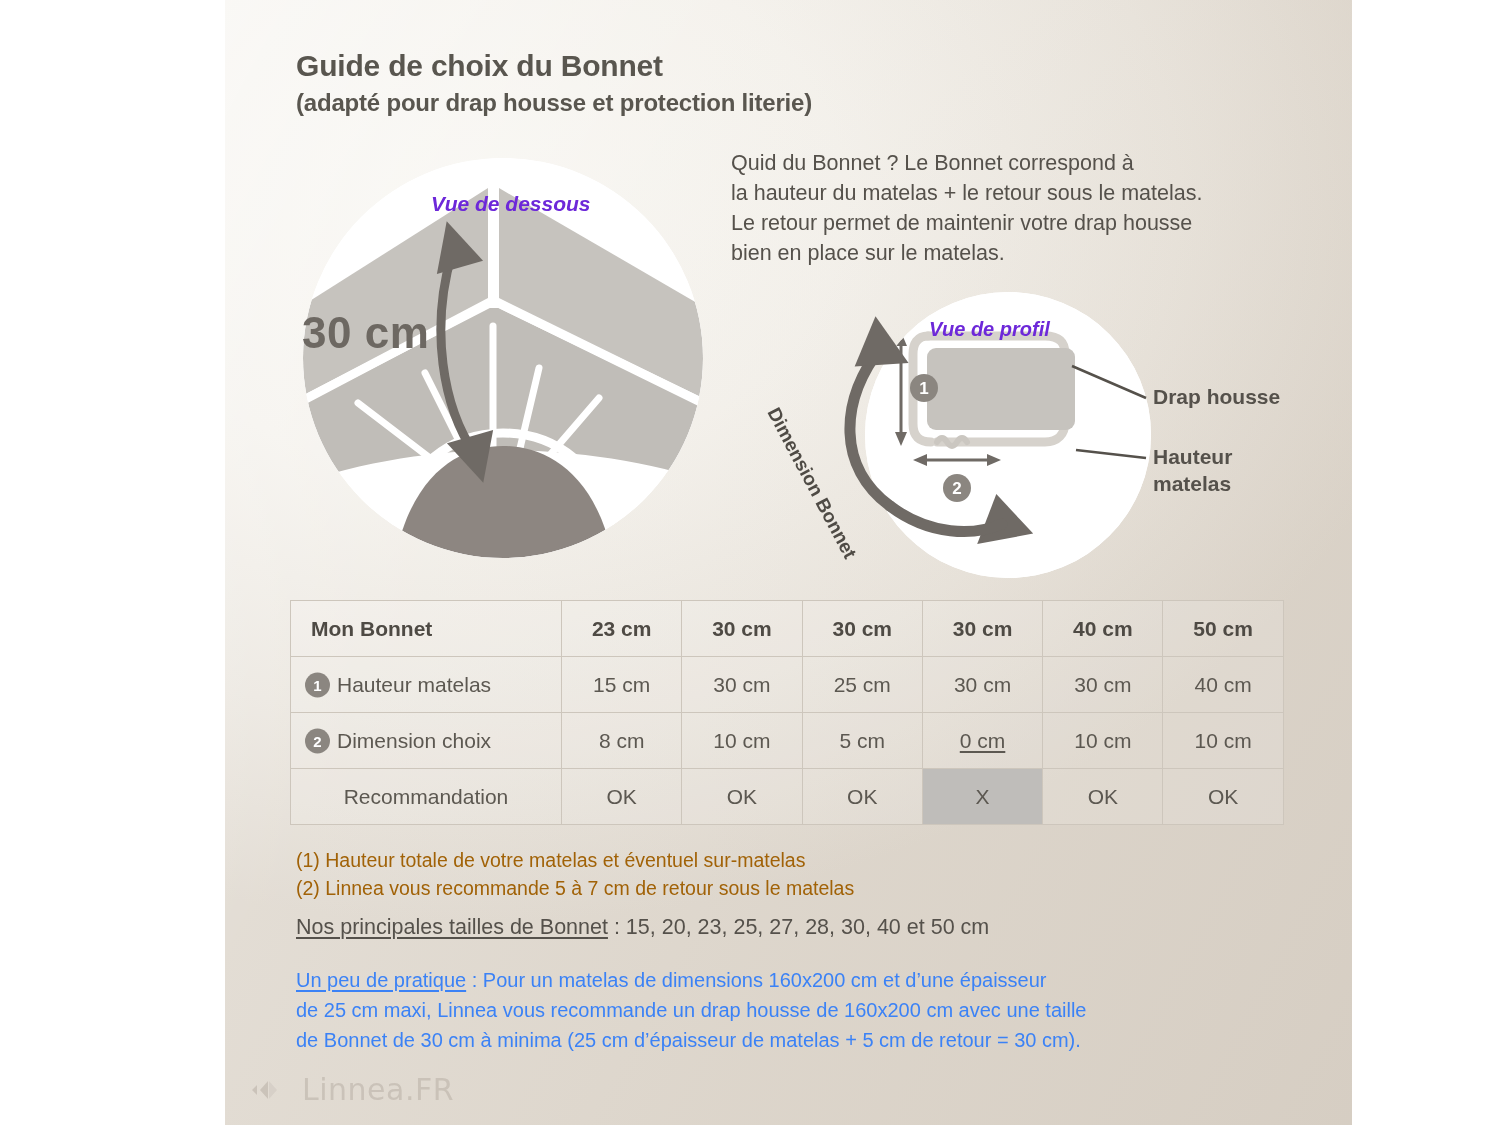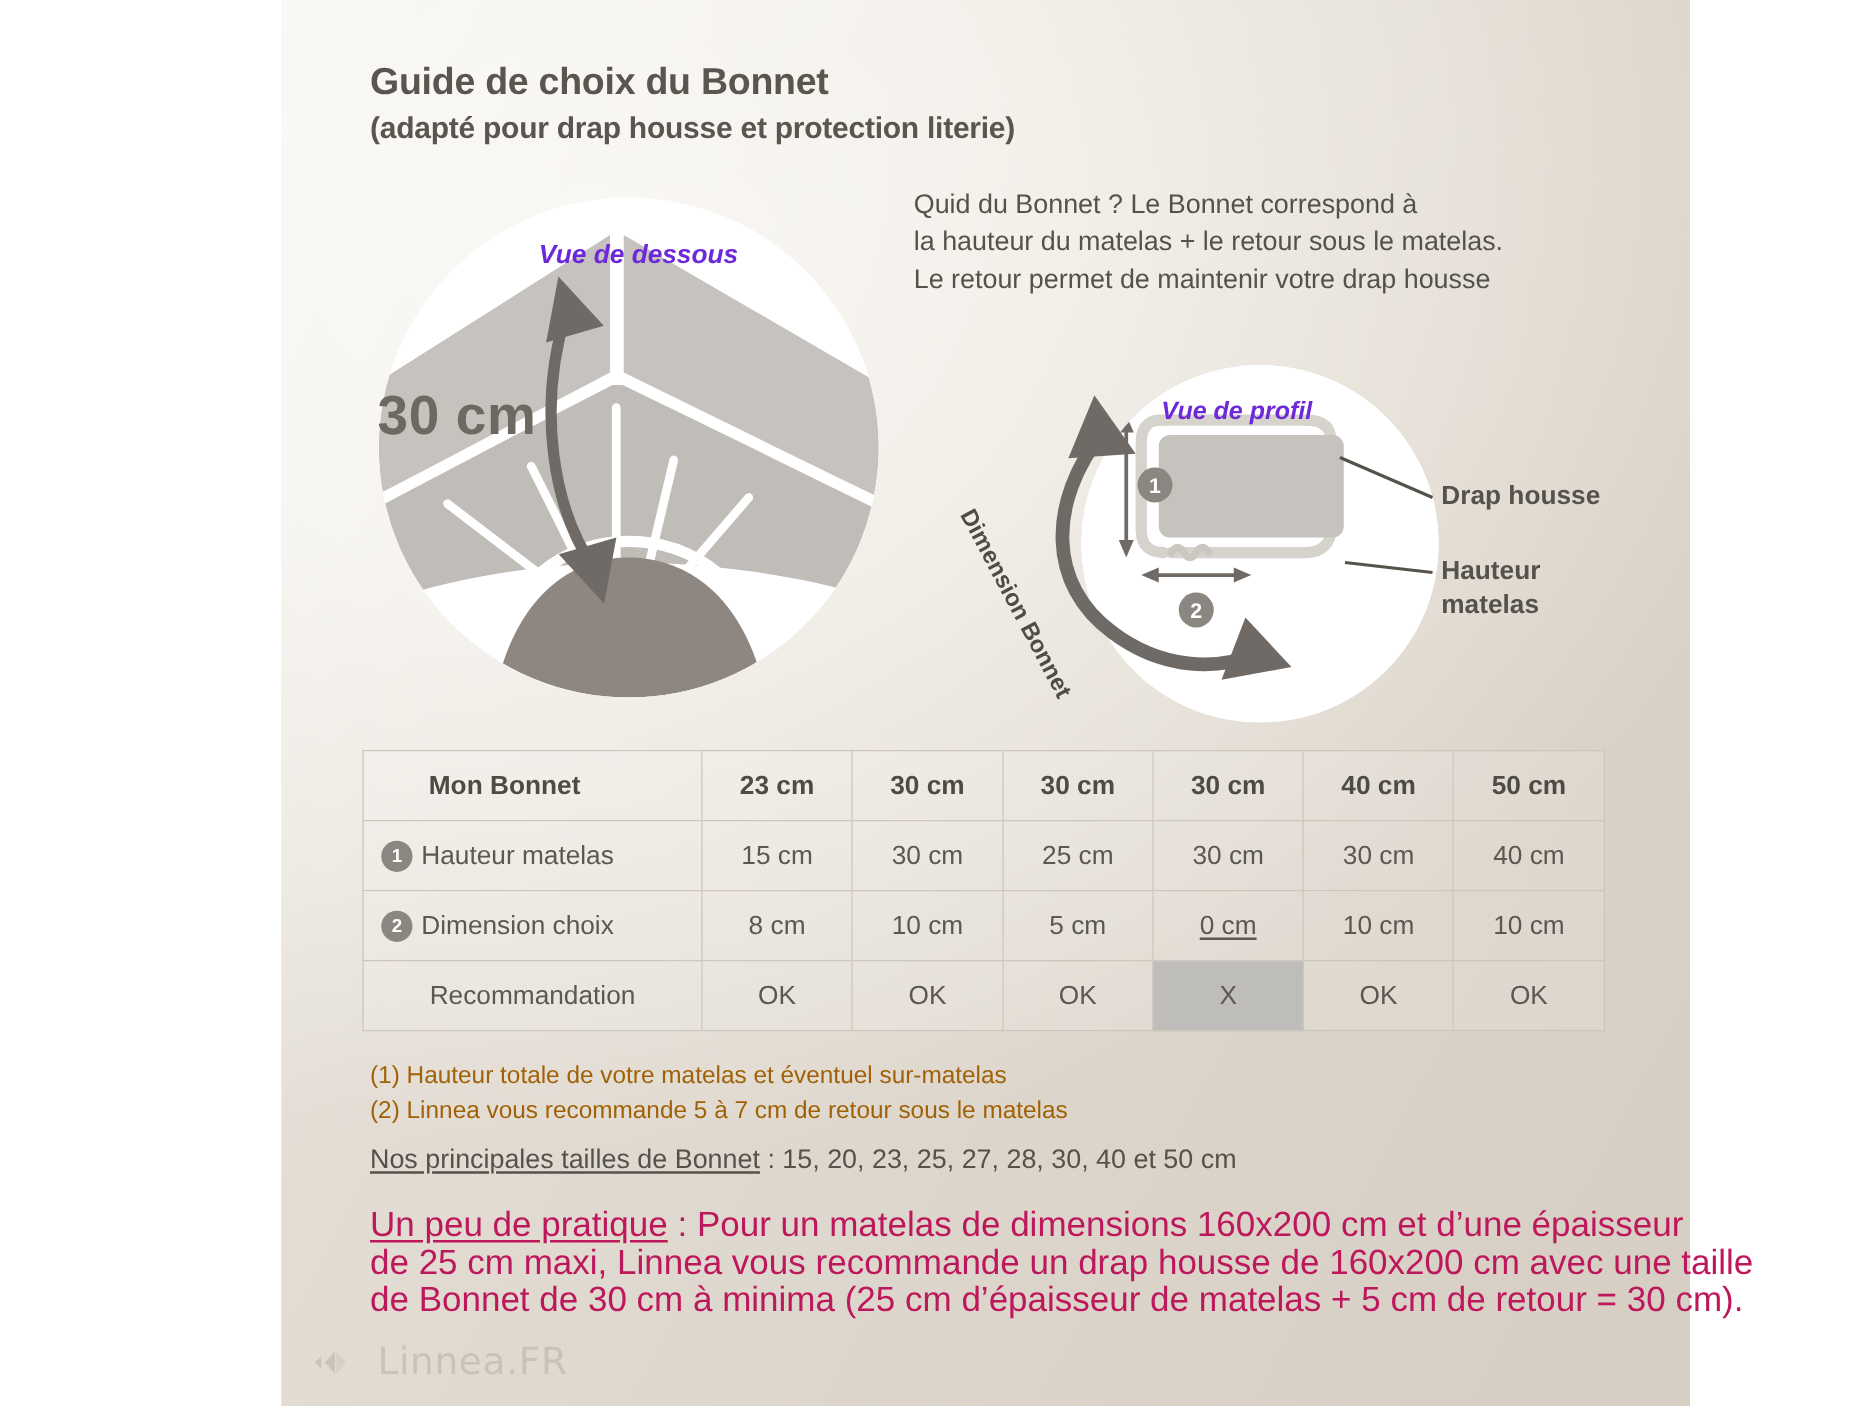--- a/index.html
+++ b/index.html
@@ -147,21 +147,21 @@
   }
   table.bonnet td.label {
     text-align: left;
     padding-left: 14px;
     position: relative;
   }
   table.bonnet tr.head td {
     font-weight: bold;
     color: #4e4a44;
   }
-  table.bonnet tr.head td.label { padding-left: 52px; }
+  table.bonnet tr.head td.label { padding-left: 20px; }
   table.bonnet td.rowname {
     padding-left: 46px;
   }
   table.bonnet td.ko {
     background: #bfbdba;
   }
   .u { text-decoration: underline; text-underline-offset: 3px; }
 
   .badge {
     position: absolute;
@@ -189,23 +189,23 @@
   #sizes {
     left: 256px; top: 915px;
     font-size: 21.5px;
     color: #55514b;
     white-space: nowrap;
   }
   #sizes .lead { text-decoration: underline; text-underline-offset: 3px; }
 
   #practice {
     left: 256px; top: 965px; width: 1010px;
-    font-size: 28px;
+    font-size: 20px;
     line-height: 30px;
-    color: #be185d;
+    color: #3b82f6;
   }
   #practice div { white-space: nowrap; }
   #practice .lead { text-decoration: underline; text-underline-offset: 3px; }
 
   
   #logo {
     left: 210px; top: 1072px;
     display: flex; align-items: center; gap: 22px;
     opacity: 0.55;
   }
@@ -225,20 +225,21 @@
 
   <div class="layer" id="title-block">
     <div class="h1">Guide de choix du Bonnet</div>
     <div class="h2">(adapté pour drap housse et protection literie)</div>
   </div>
 
   <div class="layer" id="intro">
     <div>Quid du Bonnet ? Le Bonnet correspond à</div>
     <div>la hauteur du matelas + le retour sous le matelas.</div>
     <div>Le retour permet de maintenir votre drap housse</div>
+    <div>bien en place sur le matelas.</div>
   </div>
 
   <div class="layer circle-wrap" id="circle-left">
     <svg width="400" height="400" viewBox="0 0 400 400">
       <defs>
         <clipPath id="clipL">
             <circle cx="200" cy="200" r="200"></circle>
           </clipPath>
       </defs>
       <g clip-path="url(#clipL)">

